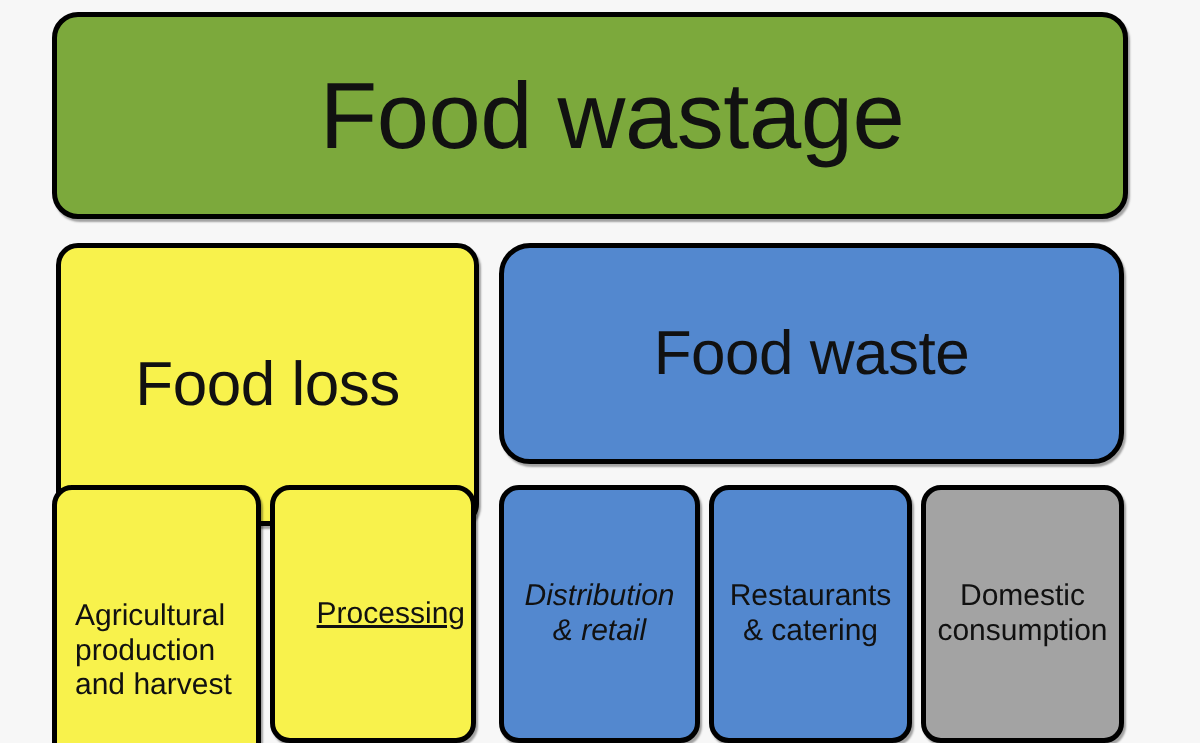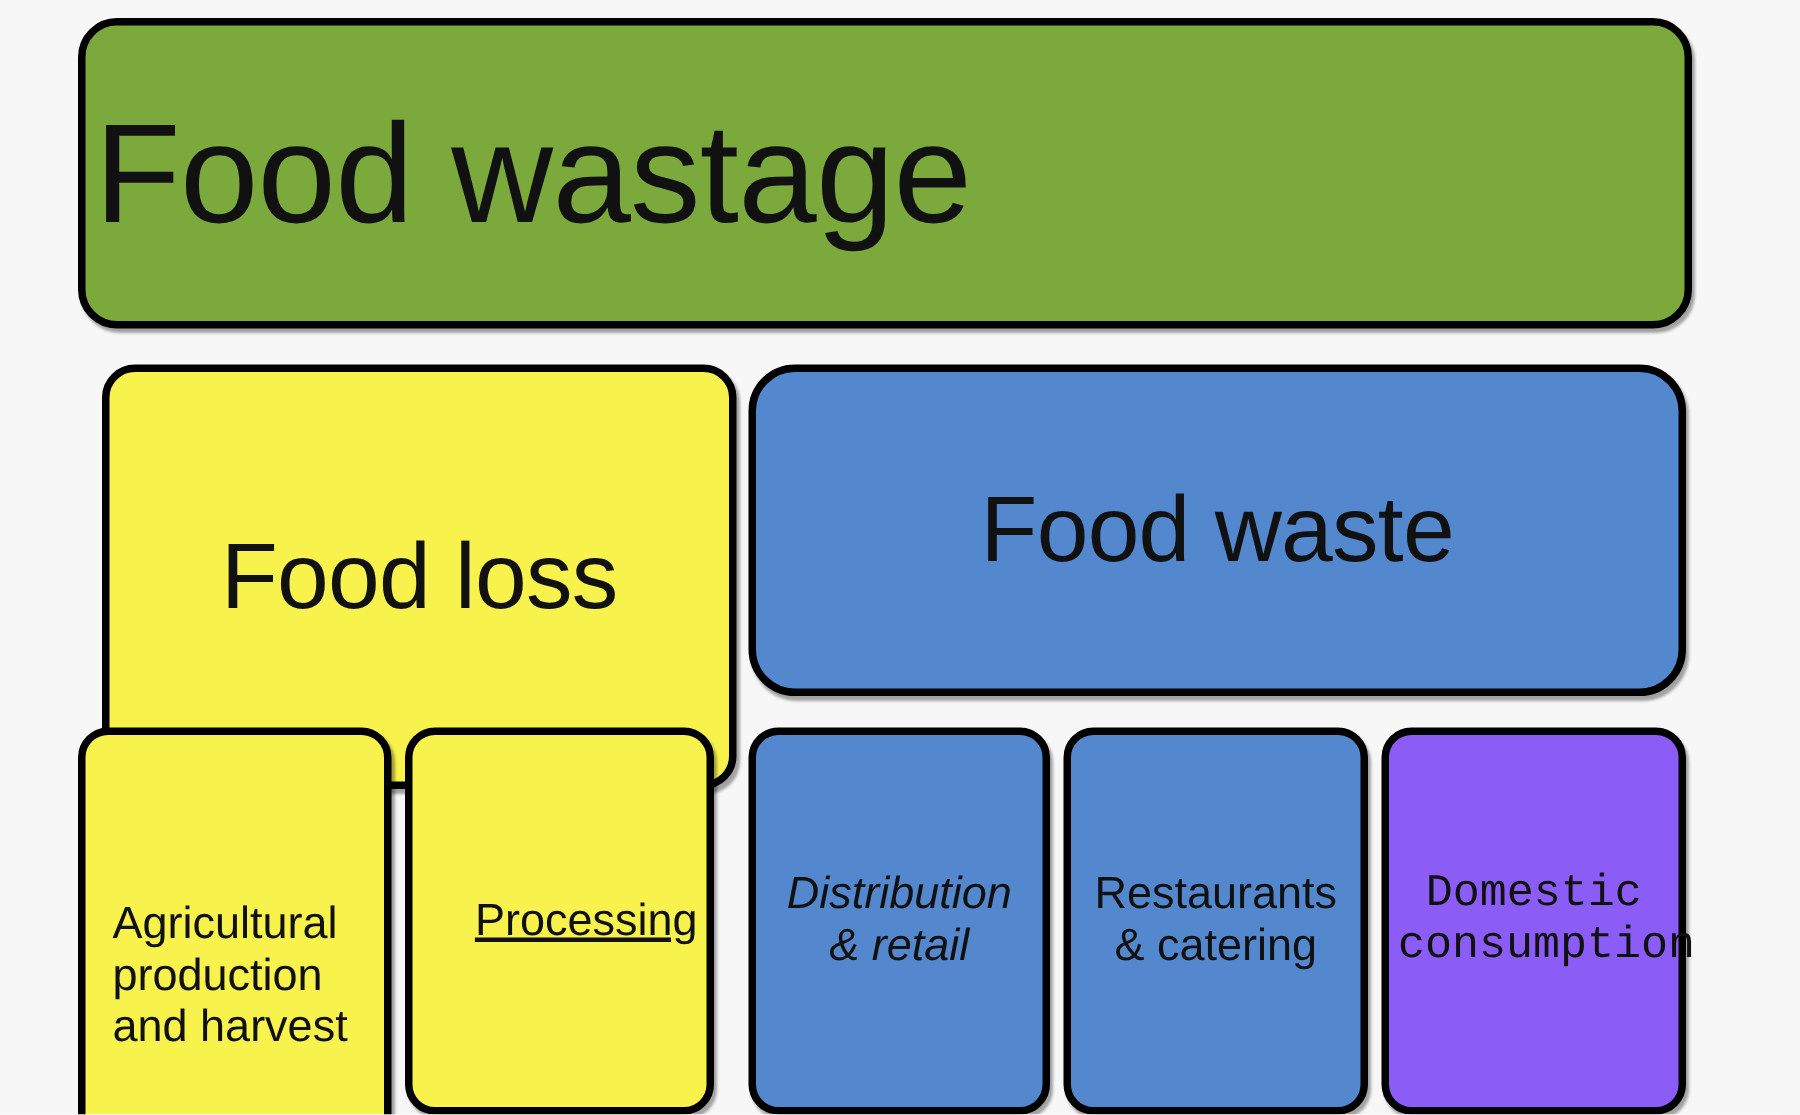--- a/index.html
+++ b/index.html
@@ -41,26 +41,28 @@
   #node-root {
     left: 52px;
     top: 12px;
     width: 1076px;
     height: 207px;
     border-radius: 26px;
   }
   #node-root .label {
     font-size: 94px;
     font-weight: 400;
+    text-align: center;
     letter-spacing: -0.5px;
+    margin-left: 44px;
   }
 
   
   #node-food-loss {
-    left: 68px;
+    left: 56px;
     top: 243px;
     width: 423px;
     height: 283px;
   }
   #node-food-waste {
     left: 499px;
     top: 243px;
     width: 625px;
     height: 221px;
   }
@@ -149,18 +151,18 @@
   <div class="node stage" id="node-distribution" style="background: rgb(83, 136, 207); font-style: italic;">
     <span class="label">Distribution
 &amp; retail</span>
   </div>
 
   <div class="node stage" id="node-restaurants" style="background: rgb(83, 136, 207);">
     <span class="label">Restaurants
 &amp; catering</span>
   </div>
 
-  <div class="node stage" id="node-domestic" style="background: #8b5cf6; font-family: Liberation Mono, monospace;">
+  <div class="node stage" id="node-domestic" style="background: #a3a3a3;">
     <span class="label">Domestic
 consumption</span>
   </div>
 
 </div>
 
 </body></html>

